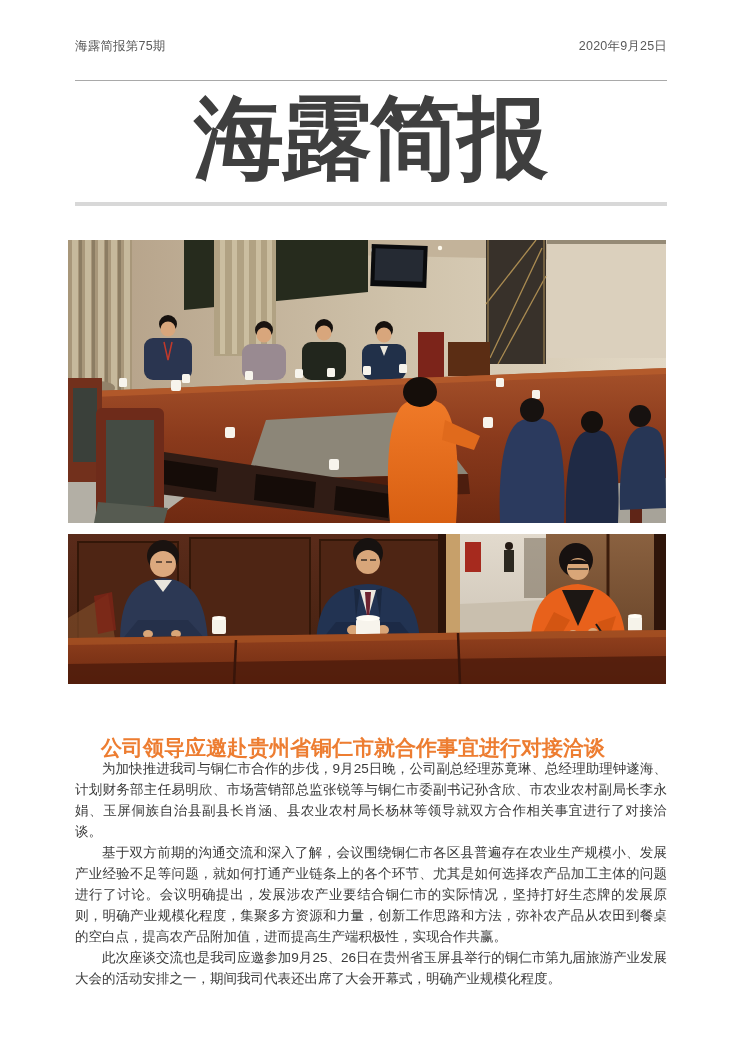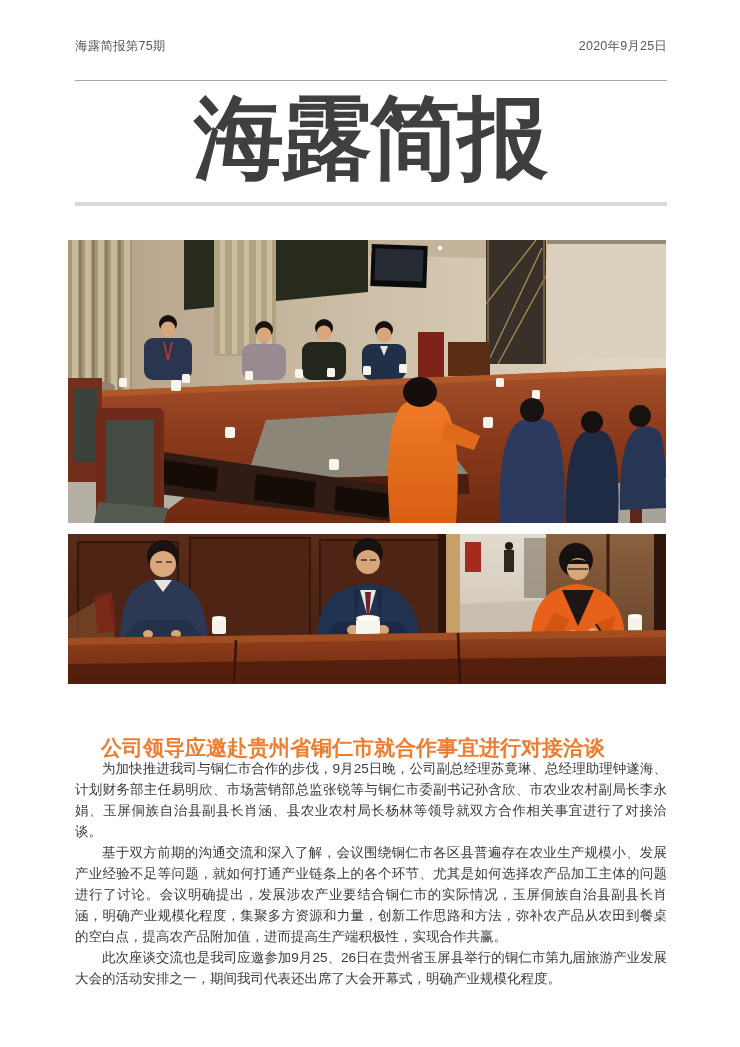--- a/index.html
+++ b/index.html
@@ -275,17 +275,17 @@
       <polygon points="0,130 598,122 598,150 0,150" fill="#4f1c0c" opacity=".85"></polygon>
       <line x1="168" y1="106" x2="166" y2="150" stroke="#38150a" stroke-width="2.5"></line>
       <line x1="390" y1="99" x2="392" y2="150" stroke="#38150a" stroke-width="2.5"></line>
     </svg>
   </figure>
 
   <h2 class="headline">公司领导应邀赴贵州省铜仁市就合作事宜进行对接洽谈</h2>
 
   <div class="article">
     <p>为加快推进我司与铜仁市合作的步伐，9月25日晚，公司副总经理苏竟琳、总经理助理钟遂海、计划财务部主任易明欣、市场营销部总监张锐等与铜仁市委副书记孙含欣、市农业农村副局长李永娟、玉屏侗族自治县副县长肖涵、县农业农村局长杨林等领导就双方合作相关事宜进行了对接洽谈。</p>
-    <p>基于双方前期的沟通交流和深入了解，会议围绕铜仁市各区县普遍存在农业生产规模小、发展产业经验不足等问题，就如何打通产业链条上的各个环节、尤其是如何选择农产品加工主体的问题进行了讨论。会议明确提出，发展涉农产业要结合铜仁市的实际情况，玉屏侗族自治县副县长肖涵，明确产业规模化程度，集聚多方资源和力量，创新工作思路和方法，弥补农产品从农田到餐桌的空白点，提高农产品附加值，进而提高生产端积极性，实现合作共赢。</p>
+    <p>基于双方前期的沟通交流和深入了解，会议围绕铜仁市各区县普遍存在农业生产规模小、发展产业经验不足等问题，就如何打通产业链条上的各个环节、尤其是如何选择农产品加工主体的问题进行了讨论。会议明确提出，发展涉农产业要结合铜仁市的实际情况，坚持打好生态牌的发展原则，明确产业规模化程度，集聚多方资源和力量，创新工作思路和方法，弥补农产品从农田到餐桌的空白点，提高农产品附加值，进而提高生产端积极性，实现合作共赢。</p>
     <p>此次座谈交流也是我司应邀参加9月25、26日在贵州省玉屏县举行的铜仁市第九届旅游产业发展大会的活动安排之一，期间我司代表还出席了大会开幕式，明确产业规模化程度。</p>
   </div>
 
 </div>
 
 </body></html>

